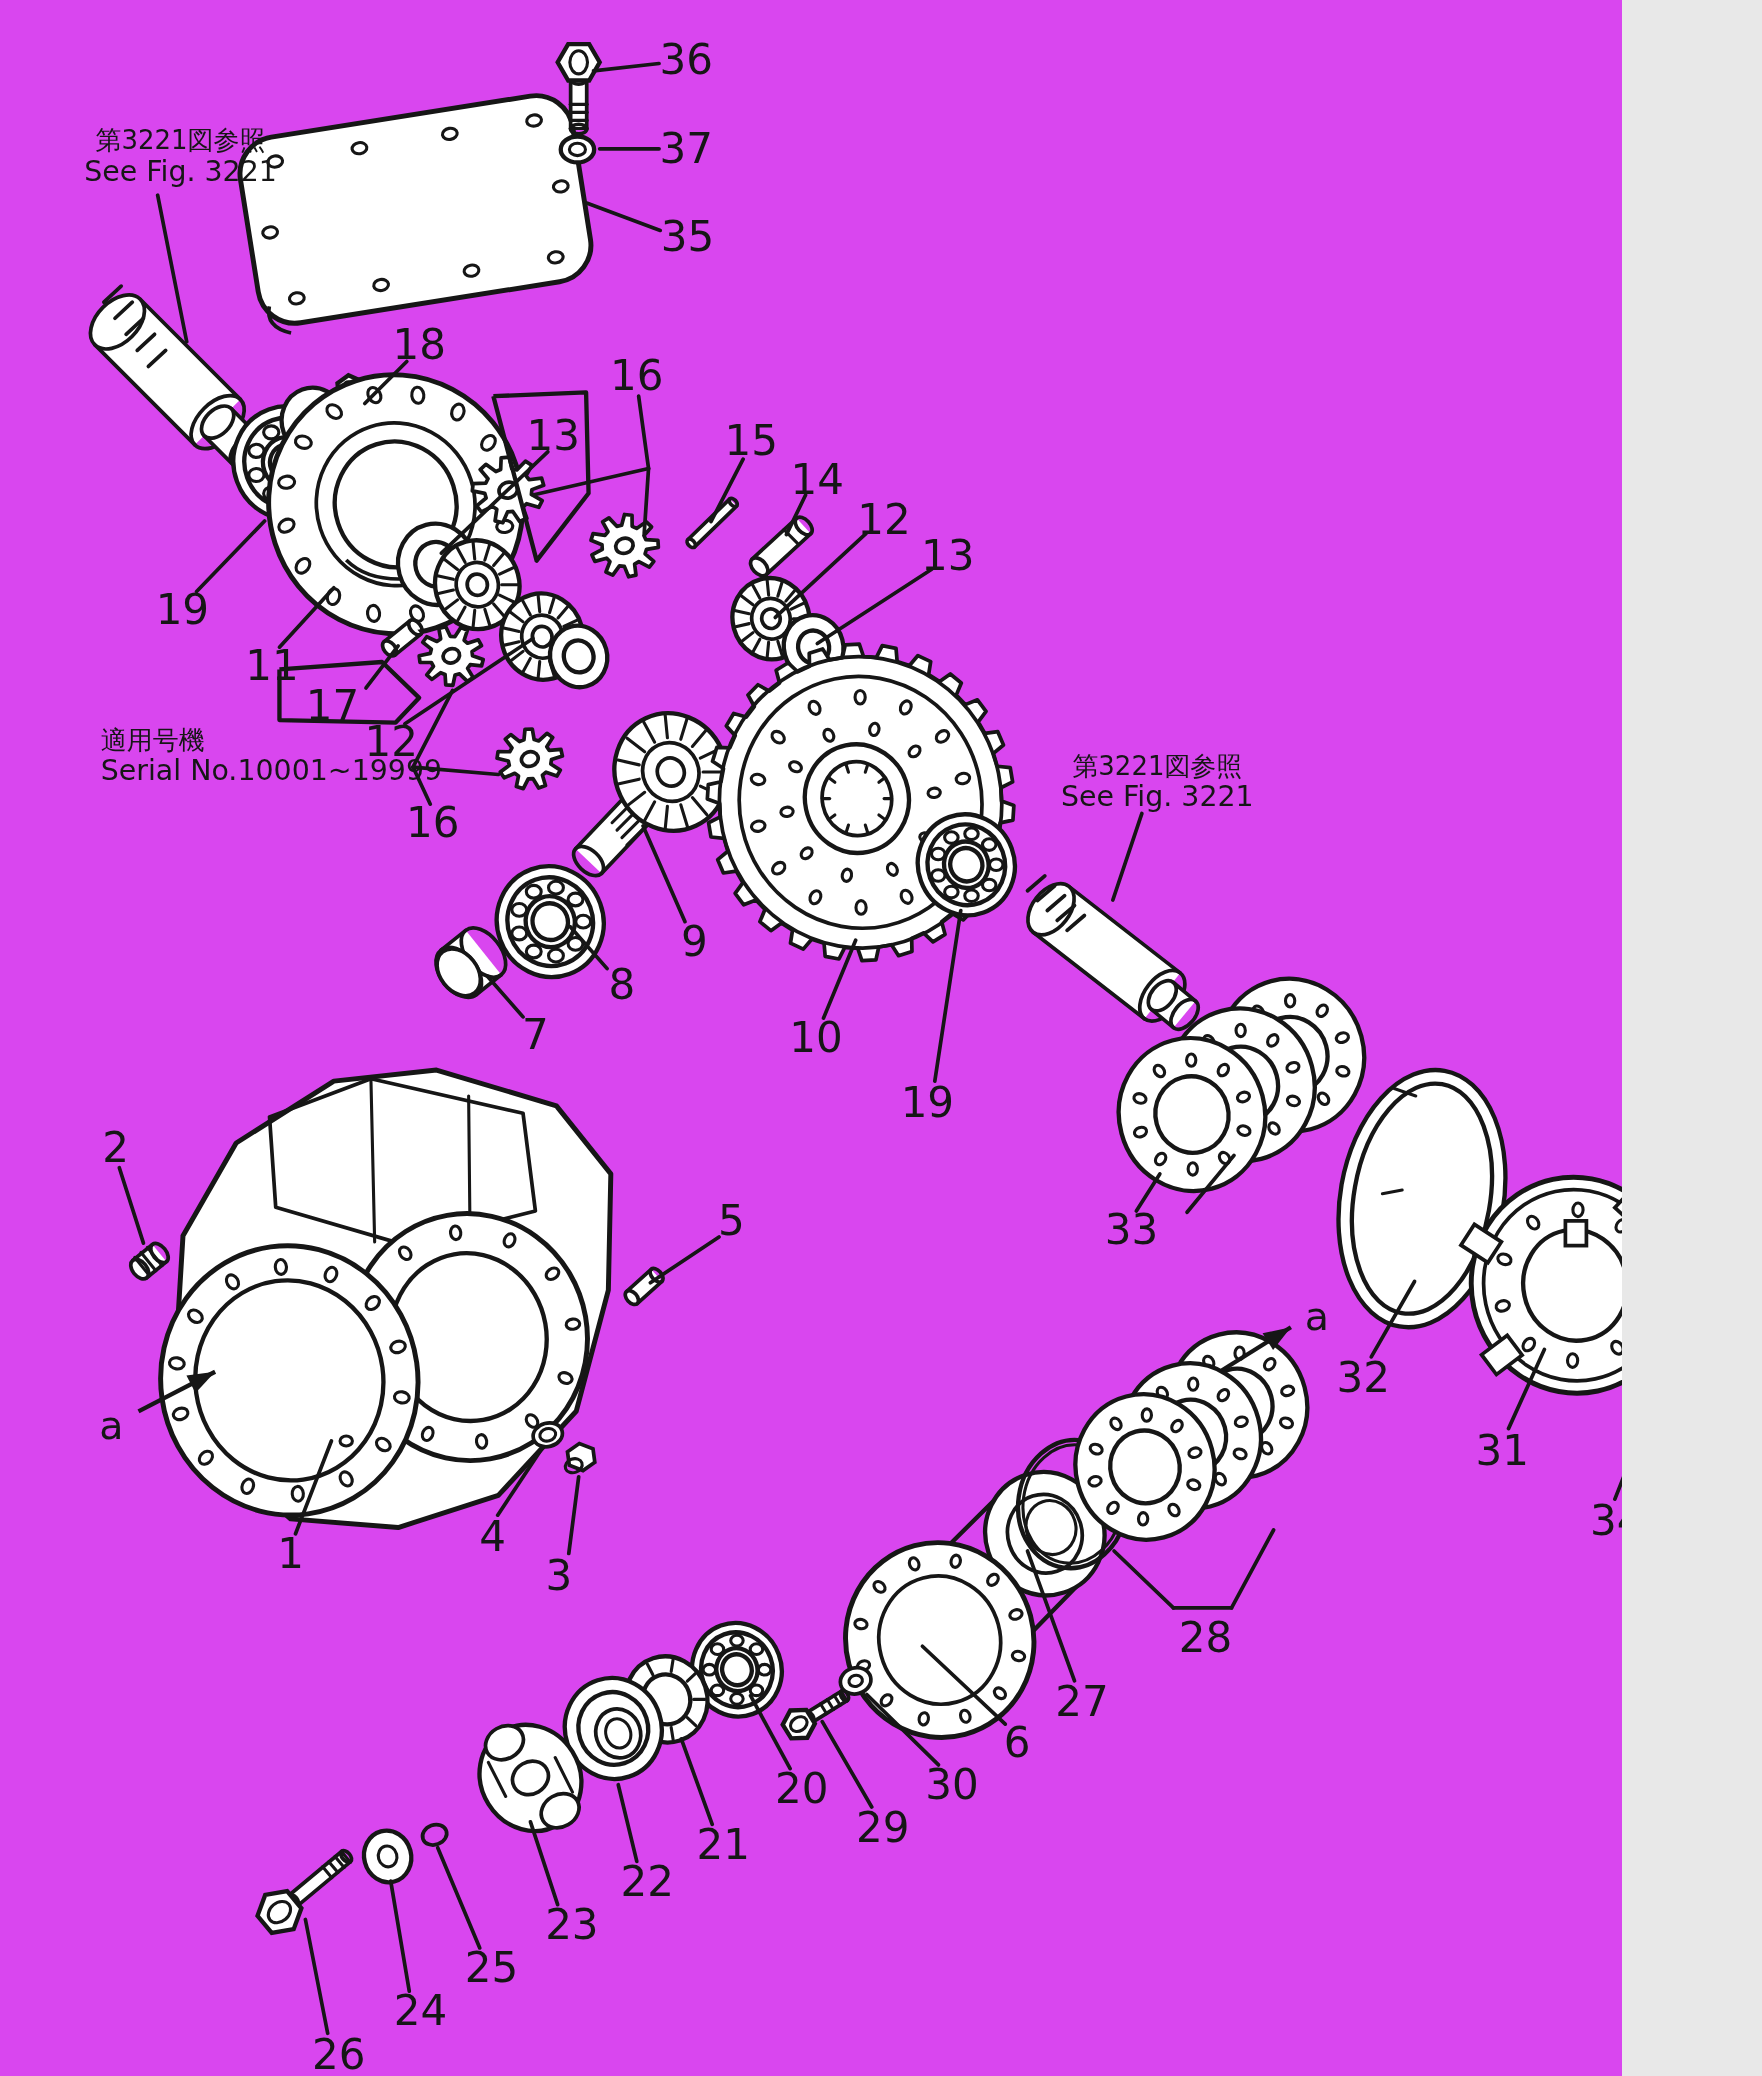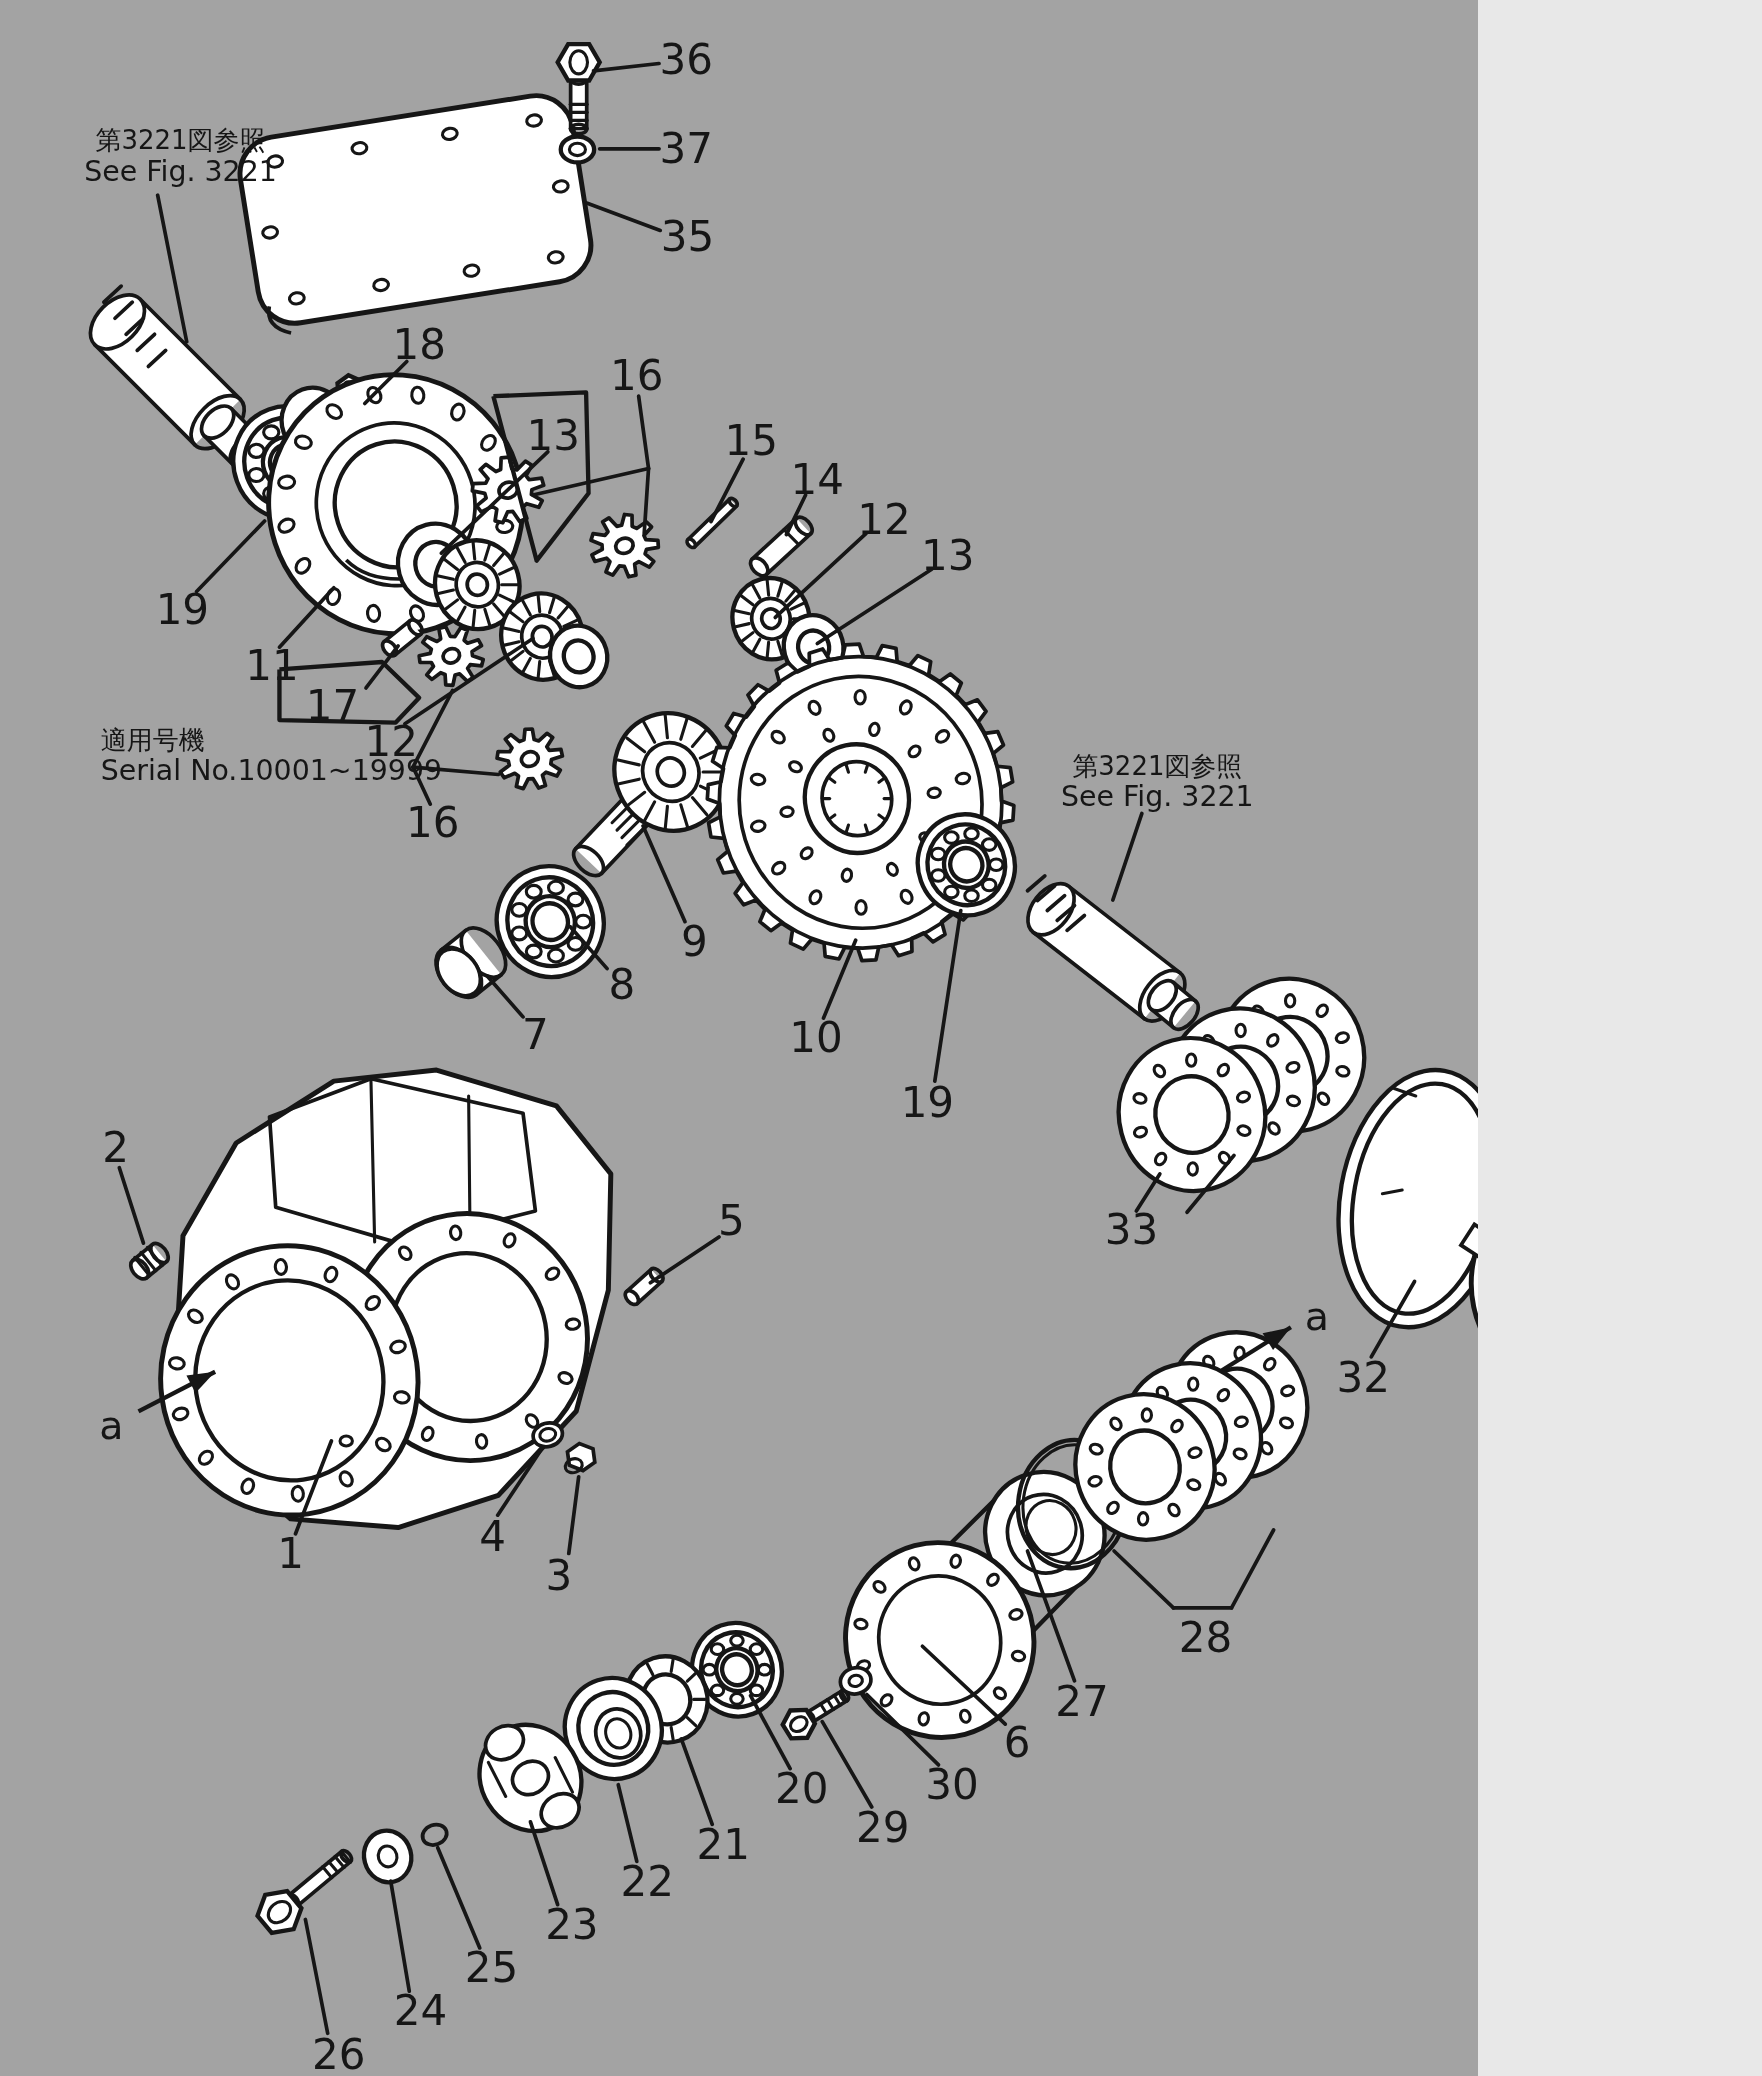--- a/index.html
+++ b/index.html
@@ -1,16 +1,16 @@
 <!DOCTYPE html>
 <html style="font-size:10px"><head>
 <meta charset="utf-8">
 <style>
   html,body{margin:0;padding:0;background:#e8e8e8;}
-  .sheet{position:relative;width:1478px;height:2077px;background:#a3a3a3;overflow:hidden;
+  .sheet{position:relative;width:1622px;height:2077px;background:#d946ef;overflow:hidden;
          font-family:"DejaVu Sans","Liberation Sans",sans-serif;}
   svg{position:absolute;inset:0;}
 </style>
 </head>
 <body>
 
 <div class="sheet">
   <svg viewBox="0 0 2850 3358" width="1762" height="2077">
     <g id="parts-layer">
         <g>

